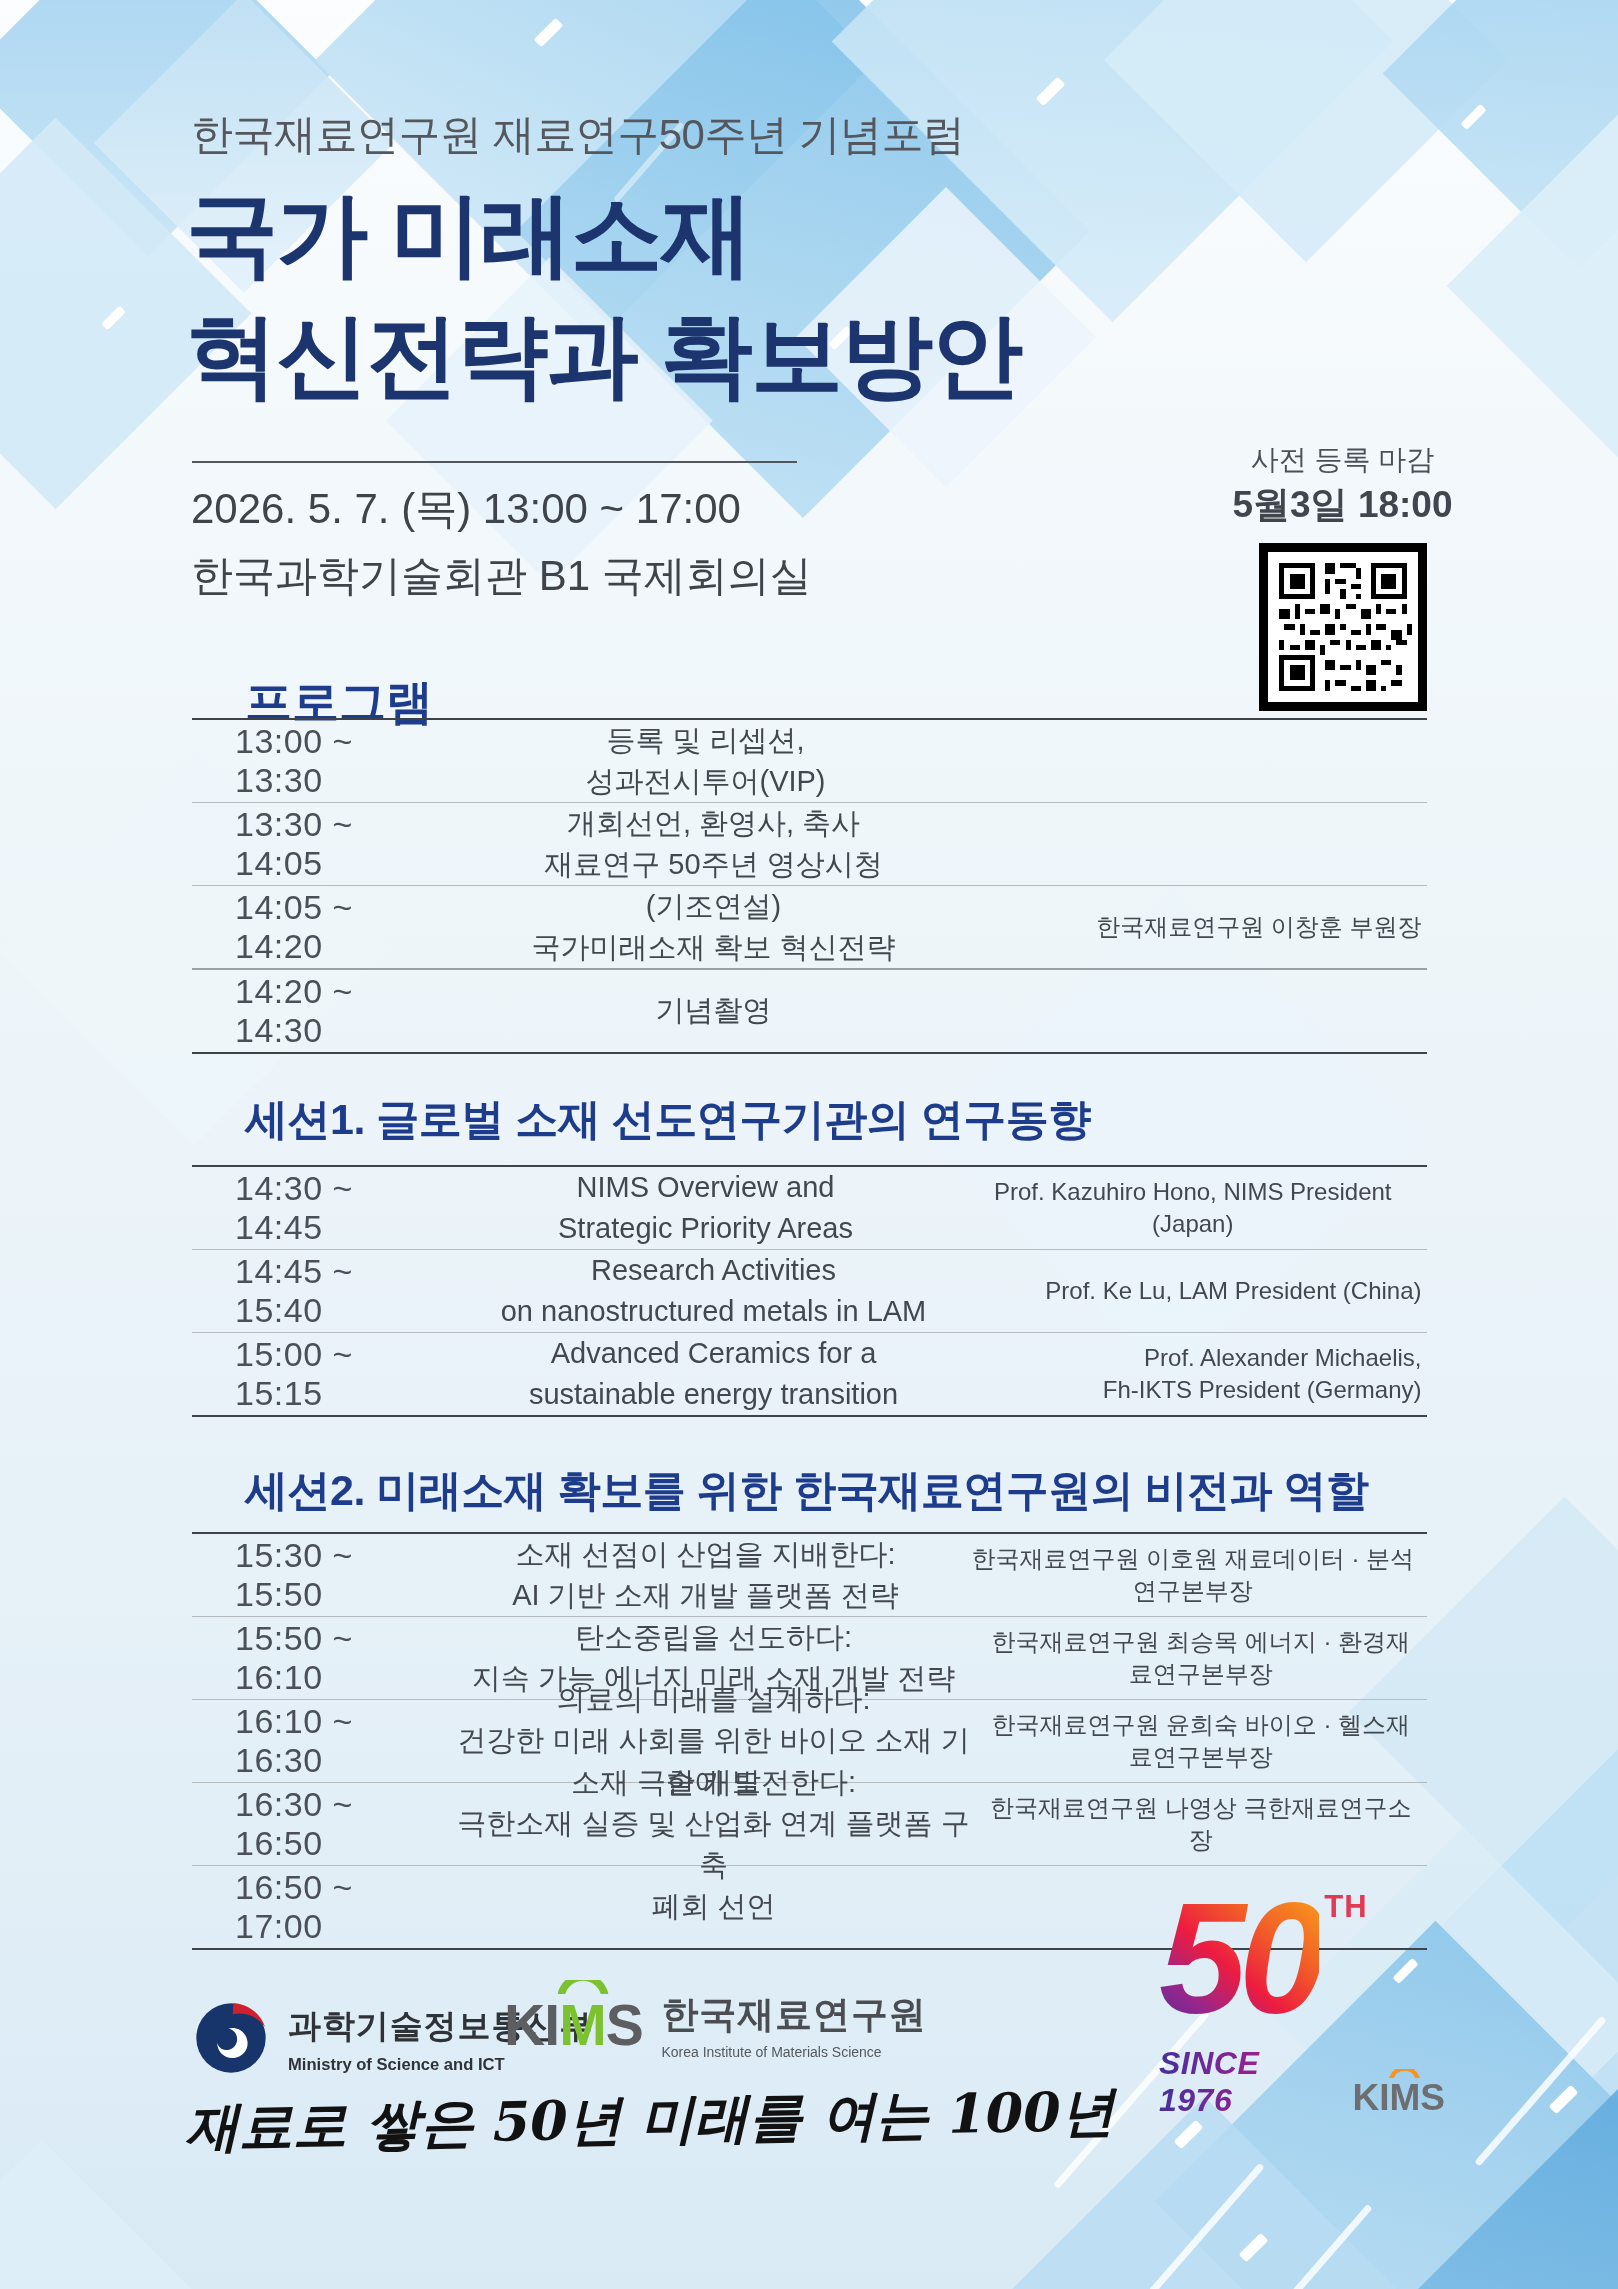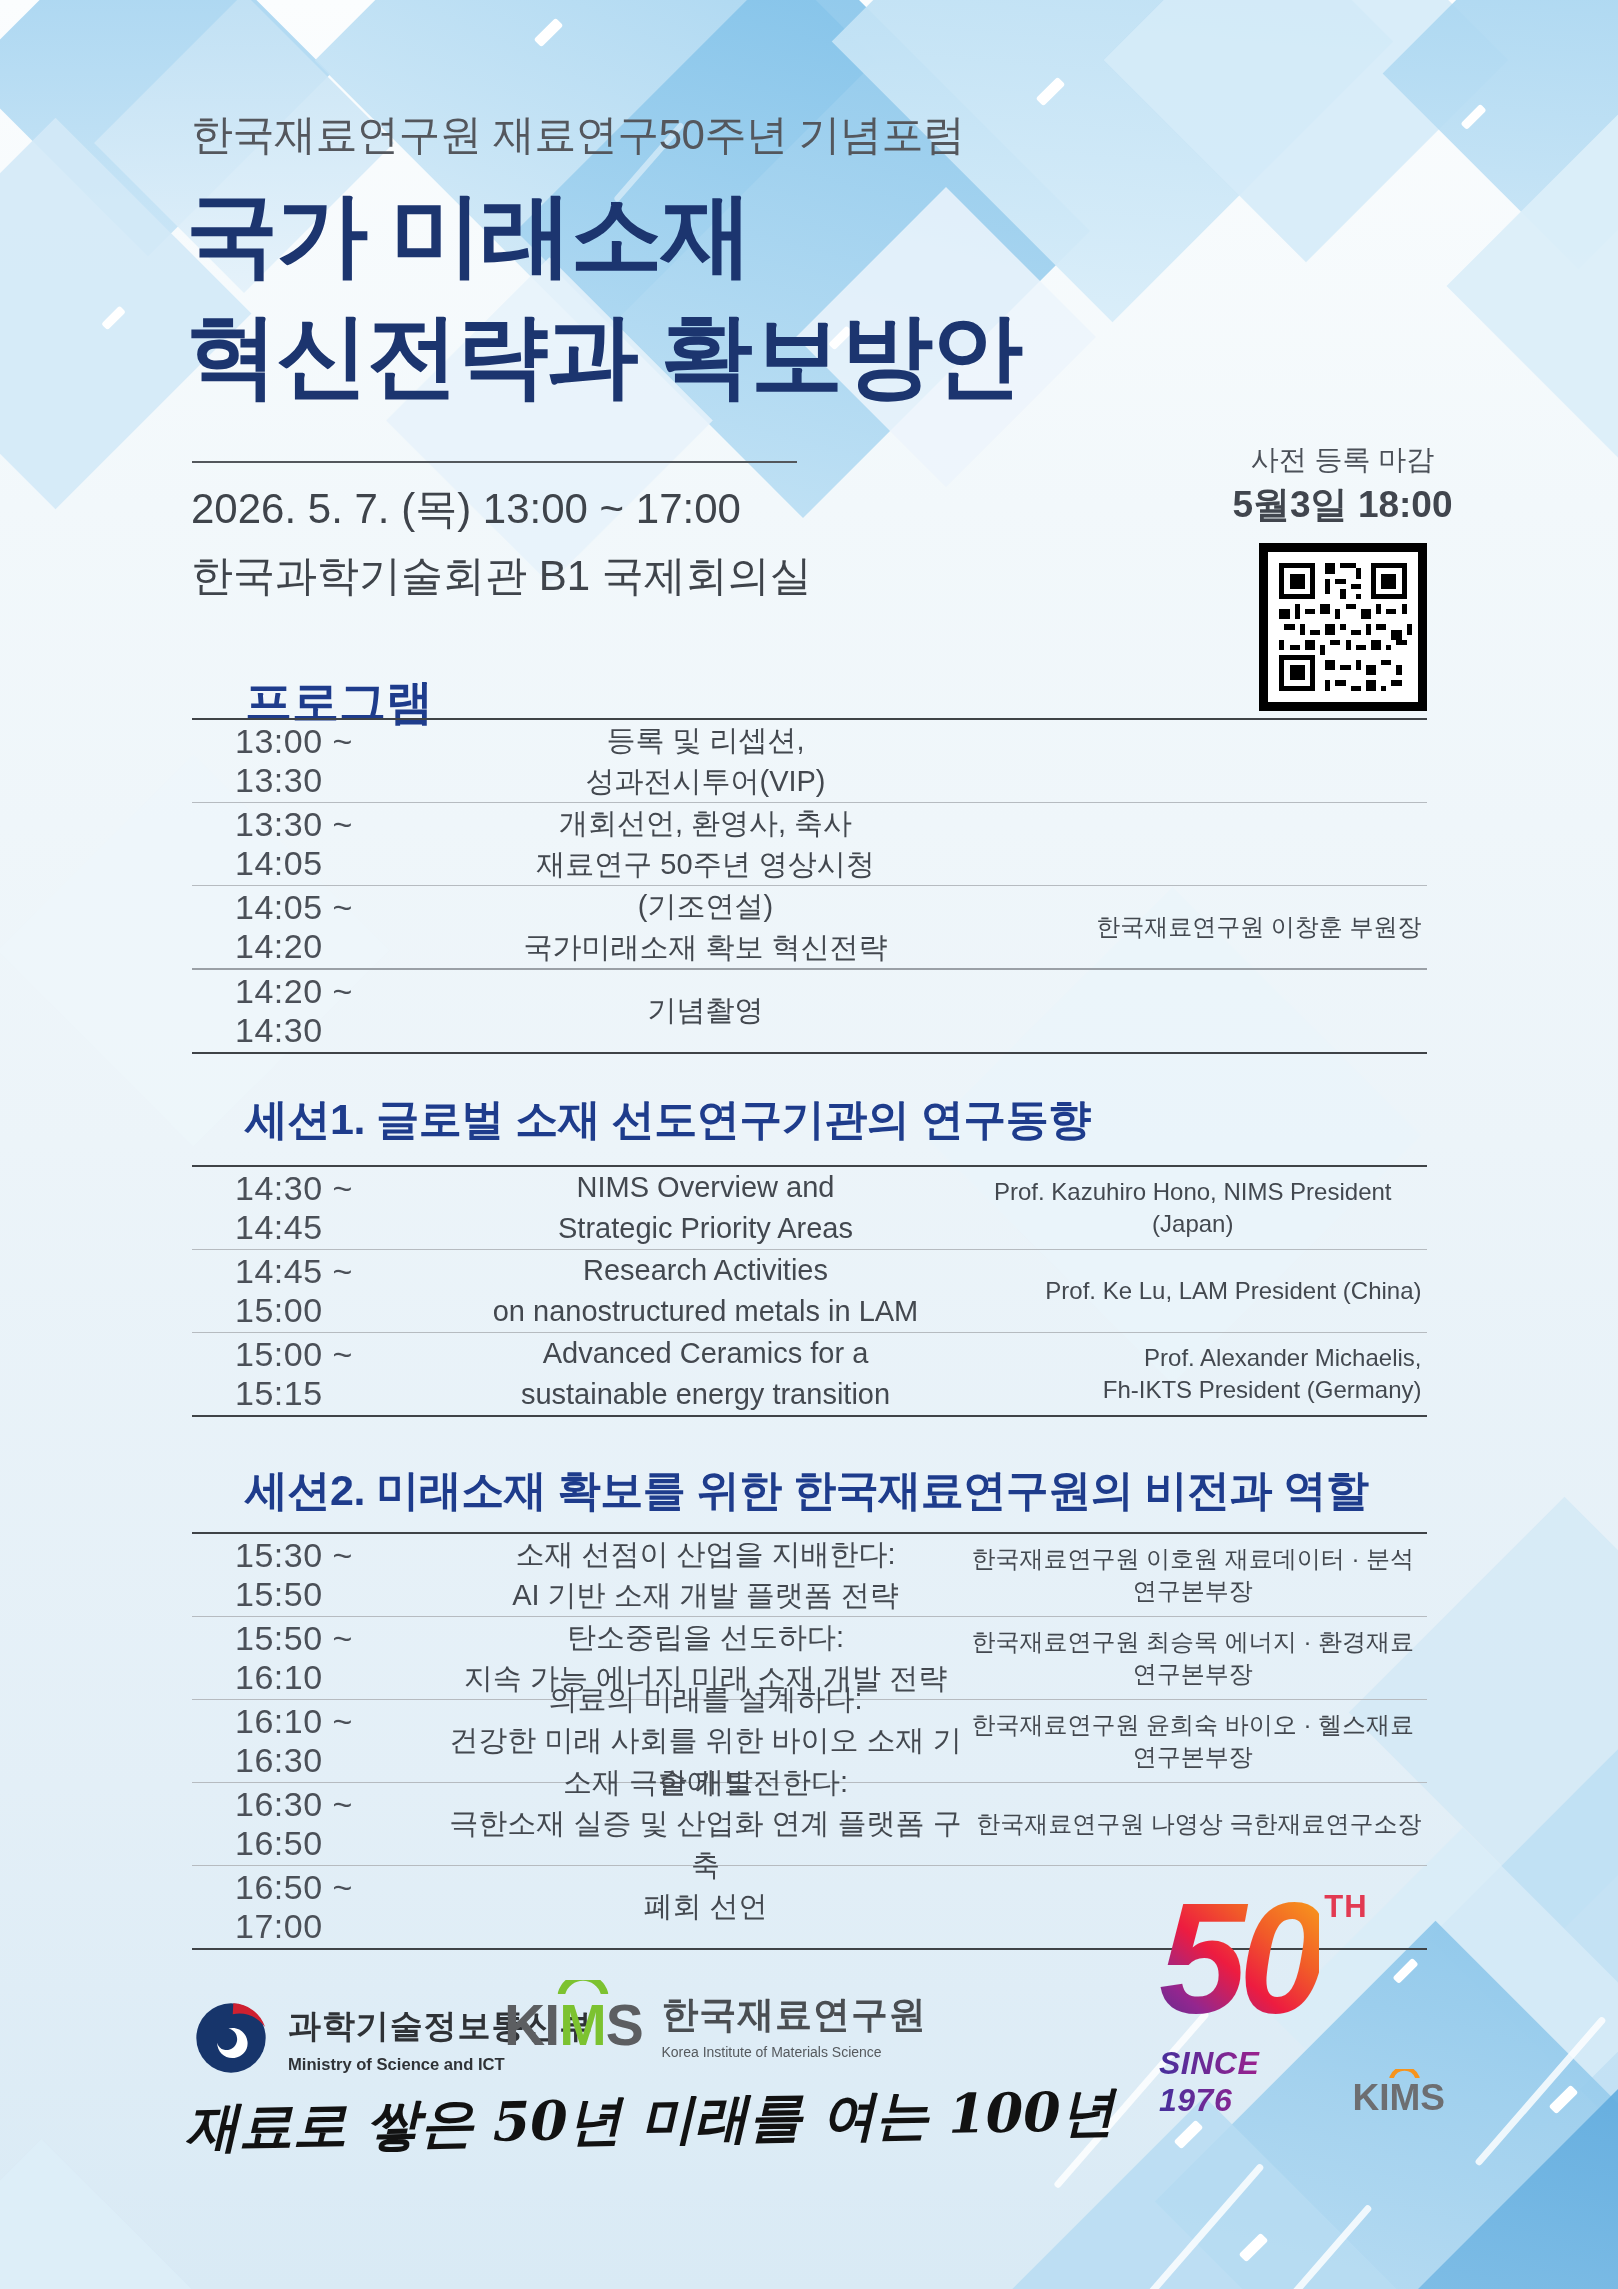--- a/index.html
+++ b/index.html
@@ -24,21 +24,21 @@
   .reg{position:absolute;left:1227px;top:441px;width:231px;text-align:center;}
   .reg-label{font-size:28px;color:#4b5058;}
   .reg-deadline{font-size:37px;font-weight:bold;color:#41464e;margin-top:1px;}
   .qr{margin:13px auto 0;width:168px;height:168px;}
 
   .prog-heading{position:absolute;left:245px;top:671px;margin:0;font-size:47px;font-weight:bold;color:#1e3c8c;}
   .section-title{position:absolute;left:245px;margin:0;font-size:43px;font-weight:bold;color:#1e3c8c;letter-spacing:-0.5px;}
 
   .table{position:absolute;left:192px;width:1235px;border-top:2.8px solid #3f4347;border-bottom:2.8px solid #3f4347;}
   .row{display:flex;height:82px;}
-  .row + .row{border-top:0.9px solid #b6bbc0;}
+  .row + .row{border-top:0.9px solid #b6bbc0;gap:8px;}
   .row.strong{border-top:2.8px solid #9aa0a6;}
   .c-time{flex:0 0 212px;margin-left:43px;display:flex;align-items:center;
           font-size:34px;color:#4b5058;letter-spacing:0.5px;}
   .c-topic{flex:0 0 517px;display:flex;flex-direction:column;justify-content:center;
            text-align:center;font-size:29px;line-height:1.42;color:#43484f;}
   .c-speaker{flex:1;display:flex;flex-direction:column;justify-content:center;
              text-align:center;font-size:24px;line-height:1.35;color:#43484f;padding-right:5.5px;align-items:flex-end;}
 
   .msit{position:absolute;left:194px;top:2001px;display:flex;align-items:center;}
   .msit-names{margin-left:20px;}
@@ -196,21 +196,21 @@
       <div class="c-time">14:30 ~ 14:45</div>
       <div class="c-topic">
         <div>NIMS Overview and</div>
         <div>Strategic Priority Areas</div>
       </div>
       <div class="c-speaker">
         <div>Prof. Kazuhiro Hono, NIMS President (Japan)</div>
       </div>
     </div>
     <div class="row">
-      <div class="c-time">14:45 ~ 15:00</div>
+      <div class="c-time">14:45 ~ 15:40</div>
       <div class="c-topic">
         <div>Research Activities</div>
         <div>on nanostructured metals in LAM</div>
       </div>
       <div class="c-speaker">
         <div>Prof. Ke Lu, LAM President (China)</div>
       </div>
     </div>
     <div class="row">
       <div class="c-time">15:00 ~ 15:15</div>

